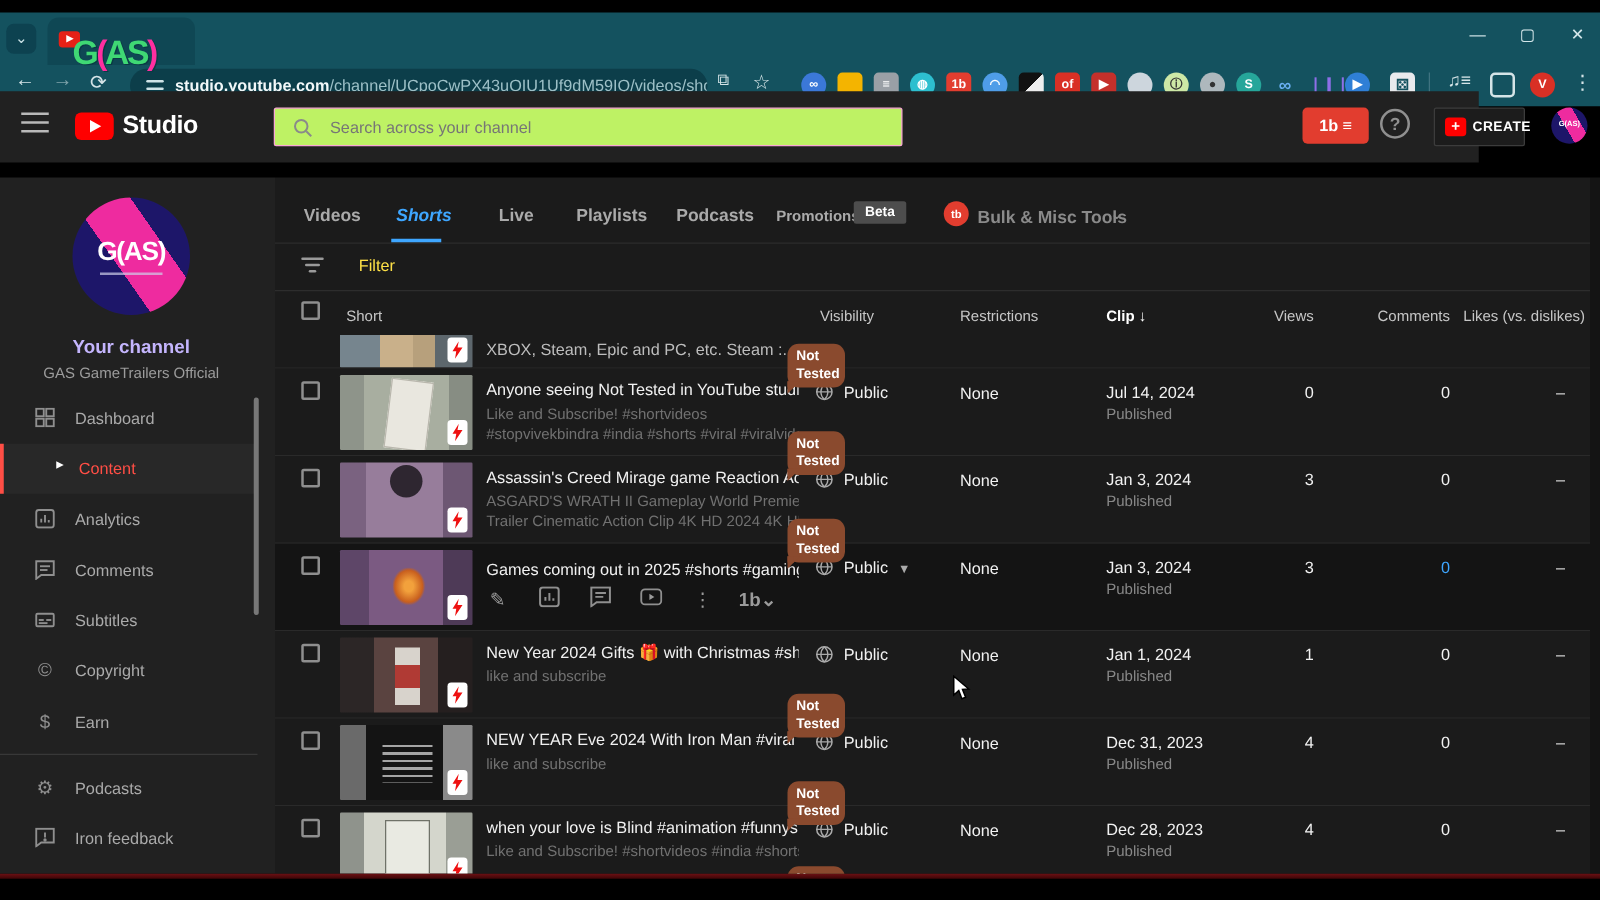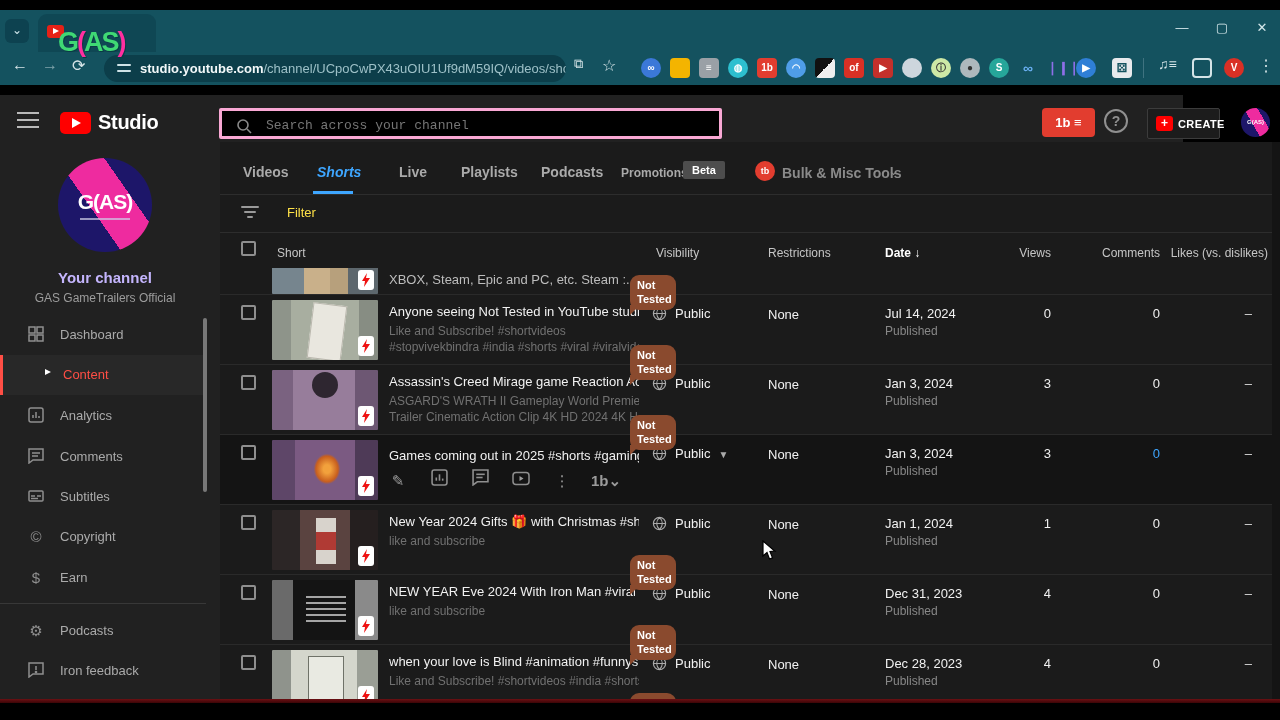--- a/index.html
+++ b/index.html
@@ -23,28 +23,28 @@
   .url-pill .host { color:#f2f8f9; font-weight:700; }
   .url-pill .path { color:#9dc0c7; }
   .tune-ic { position:absolute; left:13px; top:8px; width:14px; height:11px; }
   .tune-ic i { position:absolute; left:0; width:14px; height:2px; background:#cfe3e7; border-radius:1px; }
   .tune-ic i:nth-child(1){ top:1px; } .tune-ic i:nth-child(2){ top:7px; }
   .ext { position:absolute; top:6px; width:20px; height:20px; border-radius:50%; font-size:10px; font-weight:700; color:#fff; text-align:center; line-height:20px; }
   .ext.sq { border-radius:4px; }
   .tb-sep { position:absolute; top:6px; width:1px; height:20px; background:#3f7380; }
 
   
-  .app-header { position:absolute; top:95px; left:0; width:1183px; height:57px; background:#212121; }
+  .app-header { position:absolute; top:73px; left:0; width:1183px; height:57px; background:#212121; }
   .burger { position:absolute; left:17px; top:17px; width:22px; height:16px; }
   .burger i { position:absolute; left:0; width:22px; height:2px; background:#b9b9b9; }
   .burger i:nth-child(1){top:0;} .burger i:nth-child(2){top:7px;} .burger i:nth-child(3){top:14px;}
   .yt-logo { position:absolute; left:60px; top:17px; width:31px; height:22px; background:#f00; border-radius:5px; }
   .yt-logo::after { content:""; position:absolute; left:12px; top:6px; border-left:9px solid #fff; border-top:5px solid transparent; border-bottom:5px solid transparent; }
   .studio-word { position:absolute; left:98px; top:16px; color:#fff; font-size:20px; font-weight:600; letter-spacing:-.3px; }
-  .search-box { position:absolute; left:219px; top:13px; width:503px; height:31px; border:3px solid #f9a8d4; border-radius:2px; background:#000000;font-family:Liberation Mono, monospace; }
+  .search-box { position:absolute; left:219px; top:13px; width:503px; height:31px; border:1px solid #f9a8d4; border-radius:2px; background:#bef264; }
   .search-box .mag { position:absolute; left:14px; top:7px; }
   .search-box .ph { position:absolute; left:44px; top:7px; font-size:13px; color:#767676; }
   .tb-btn { position:absolute; left:1042px; top:13px; width:53px; height:29px; background:#e23d2f; border-radius:4px; color:#fff; font-weight:800; font-size:13px; text-align:center; line-height:29px; }
   .help-ic { position:absolute; left:1104px; top:14px; width:24px; height:24px; border:2px solid #909090; border-radius:50%; color:#909090; font-size:14px; font-weight:700; text-align:center; line-height:21px; }
   .create-btn { position:absolute; left:1147px; top:13px; width:73px; height:31px; border:1px solid #3c3c3c; border-radius:2px; background:#1c1c1c; }
   .create-btn .plus { position:absolute; left:8px; top:7px; width:17px; height:15px; background:#f00; border-radius:3px; color:#fff; font-size:12px; font-weight:700; text-align:center; line-height:15px; }
   .create-btn .lbl { position:absolute; left:30px; top:9px; color:#fff; font-size:11px; font-weight:700; letter-spacing:.4px; }
   .hdr-avatar { position:absolute; left:1241px; top:13px; width:29px; height:29px; border-radius:50%; background:linear-gradient(60deg,#1d1669 42%,#ee2b9f 42%,#ee2b9f 72%,#1d1669 72%); color:#fff; font-size:6px; font-weight:800; text-align:center; line-height:29px; }
 
   
@@ -303,21 +303,21 @@
         <i></i>
         <i></i>
       </div>
     <span class="filter-lbl">Filter</span>
     <div class="hline" style="top:90px"></div>
 
     <span class="checkbox" style="top:99px"></span>
     <span class="th" style="left:57px">Short</span>
     <span class="th" style="left:436px">Visibility</span>
     <span class="th" style="left:548px">Restrictions</span>
-    <span class="th bold" style="left:665px"><span>Date</span> <span>↓</span></span>
+    <span class="th bold" style="left:665px"><span>Clip</span> <span>↓</span></span>
     <span class="th num-col" style="left:771px;width:60px">Views</span>
     <span class="th num-col" style="left:860px;width:80px">Comments</span>
     <span class="th num-col" style="left:912px;width:136px">Likes (vs. dislikes)</span>
     <div class="hline" style="top:126px"></div>
 
     <div class="row" style="top:126px;height:27px;overflow:hidden">
       <div class="thumb t1" style="top:-34px">
         <span class="shorts-badge">
             <svg width="12" height="14" viewBox="0 0 12 14">
               <path d="M7 0 2 8h3L4 14l6-9H6z" fill="#e11"></path>

